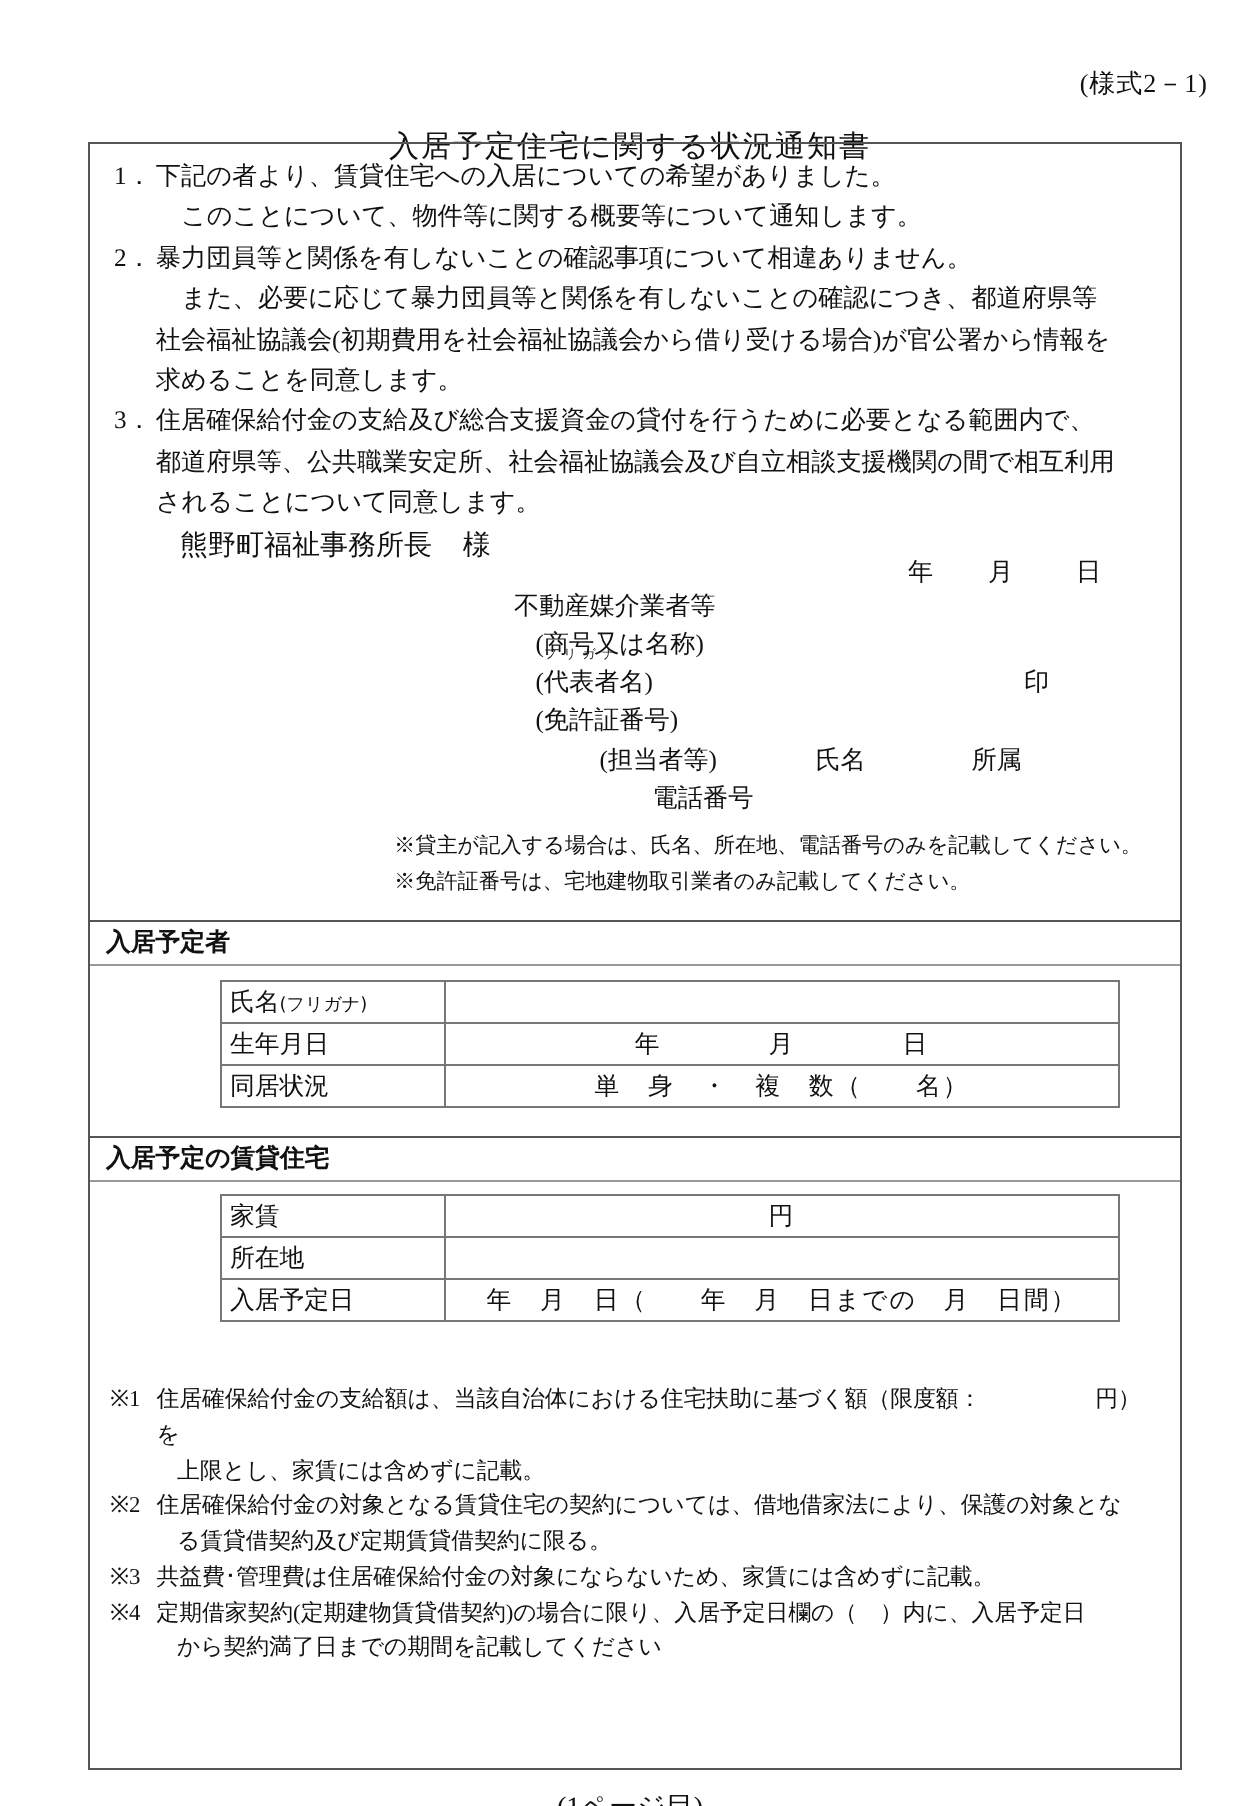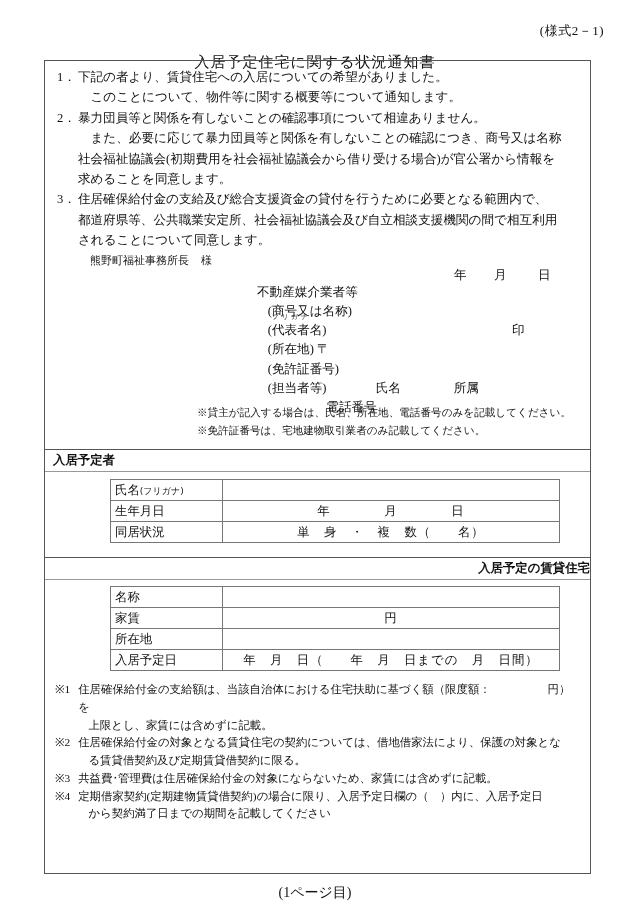--- a/index.html
+++ b/index.html
@@ -11,21 +11,21 @@
     width: 630px;
     height: 903px;
     position: relative;
     font-family: "Liberation Serif", "DejaVu Serif", serif;
     color: #111;
     overflow: hidden;
   }
 
   .page {
     position: absolute;
-    left: 0; top: 4px;
+    left: 0; top: 15px;
     width: 630px;
     height: 657px;
   }
 
   
   .form-code {
     position: absolute;
     right: 26px;
     top: 18px;
     font-size: 13px;
@@ -76,21 +76,21 @@
     flex: 1 1 auto;
   }
   .clause-line { display: block; }
   .indent1 { padding-left: 1em; }
 
   
   .addressee {
     position: absolute;
     left: 45px;
     top: 192px;
-    font-size: 11px;
+    font-size: 14px;
   }
   .addressee .hon { padding-left: 1.1em; }
 
   
   .date-line {
     position: absolute;
     right: 38px;
     top: 206px;
     font-size: 12.6px;
     letter-spacing: 0.5px;
@@ -124,20 +124,21 @@
     letter-spacing: 3.0px;
     color: #222;
   }
   .agent-sub {
     display: inline-block;
     width: 78px;
   }
   .agent-sub2 {
     display: inline-block;
     width: 108px;
+    margin-left: 32px;
   }
   .ph-indent { padding-left: 5.5em; }
 
   
   .agent-notes {
     position: absolute;
     left: 152px;
     top: 343px;
     font-size: 10.6px;
     line-height: 1.72;
@@ -150,21 +151,21 @@
     width: 100%;
     box-sizing: border-box;
     border-top: 1px solid #555;
     border-bottom: 1px solid #999;
     font-size: 12.4px;
     font-weight: bold;
     font-family: "DejaVu Sans", "Liberation Sans", sans-serif;
     padding: 2px 0 2px 8px;
   }
   #sec-resident { top: 388px; }
-  #sec-housing  { top: 496px; text-align: right; }
+  #sec-housing  { top: 496px; }
 
   
   .data-table {
     position: absolute;
     left: 65px;
     width: 450px;
     border-collapse: collapse;
     font-size: 12.4px;
   }
   .data-table td {
@@ -240,21 +241,21 @@
         <div class="clause-body">
           <span class="clause-line">下記の者より、賃貸住宅への入居についての希望がありました。</span>
           <span class="clause-line indent1">このことについて、物件等に関する概要等について通知します。</span>
         </div>
       </div>
 
       <div class="clause">
         <div class="clause-num">2．</div>
         <div class="clause-body">
           <span class="clause-line">暴力団員等と関係を有しないことの確認事項について相違ありません。</span>
-          <span class="clause-line indent1">また、必要に応じて暴力団員等と関係を有しないことの確認につき、商号又は名称</span>
+          <span class="clause-line indent1">また、必要に応じて暴力団員等と関係を有しないことの確認につき、都道府県等</span>
           <span class="clause-line">社会福祉協議会(初期費用を社会福祉協議会から借り受ける場合)が官公署から情報を</span>
           <span class="clause-line">求めることを同意します。</span>
         </div>
       </div>
 
       <div class="clause">
         <div class="clause-num">3．</div>
         <div class="clause-body">
           <span class="clause-line">住居確保給付金の支給及び総合支援資金の貸付を行うために必要となる範囲内で、</span>
           <span class="clause-line">都道府県等、公共職業安定所、社会福祉協議会及び自立相談支援機関の間で相互利用</span>
@@ -273,24 +274,20 @@
     </div>
 
     <div class="agent">
       <div class="agent-row">不動産媒介業者等</div>
       <div class="agent-row ind">(商号又は名称)</div>
       <div class="agent-row ind">
         <span class="furigana">フリガナ</span>
         <span>(代表者名)</span>
         <span class="seal">印</span>
       </div>
-      <div class="agent-row ind">
-        <span>(所在地)</span>
-        <span>〒</span>
-      </div>
       <div class="agent-row ind">(免許証番号)</div>
       <div class="agent-row ind">
         <span class="agent-sub2">(担当者等)</span><span class="agent-sub">氏名</span><span>所属</span>
       </div>
       <div class="agent-row ph-indent">電話番号</div>
     </div>
 
     <div class="agent-notes">
       <div>※貸主が記入する場合は、氏名、所在地、電話番号のみを記載してください。</div>
       <div>※免許証番号は、宅地建物取引業者のみ記載してください。</div>
@@ -312,24 +309,20 @@
           <td class="label">同居状況</td>
           <td class="value">単　身　・　複　数（　　名）</td>
         </tr>
       </tbody>
     </table>
 
     <div class="section-head" id="sec-housing">入居予定の賃貸住宅</div>
 
     <table class="data-table" id="tbl-housing">
       <tbody>
-        <tr>
-          <td class="label">名称</td>
-          <td class="value blank"></td>
-        </tr>
         <tr>
           <td class="label">家賃</td>
           <td class="value">円</td>
         </tr>
         <tr>
           <td class="label">所在地</td>
           <td class="value blank"></td>
         </tr>
         <tr>
           <td class="label">入居予定日</td>

